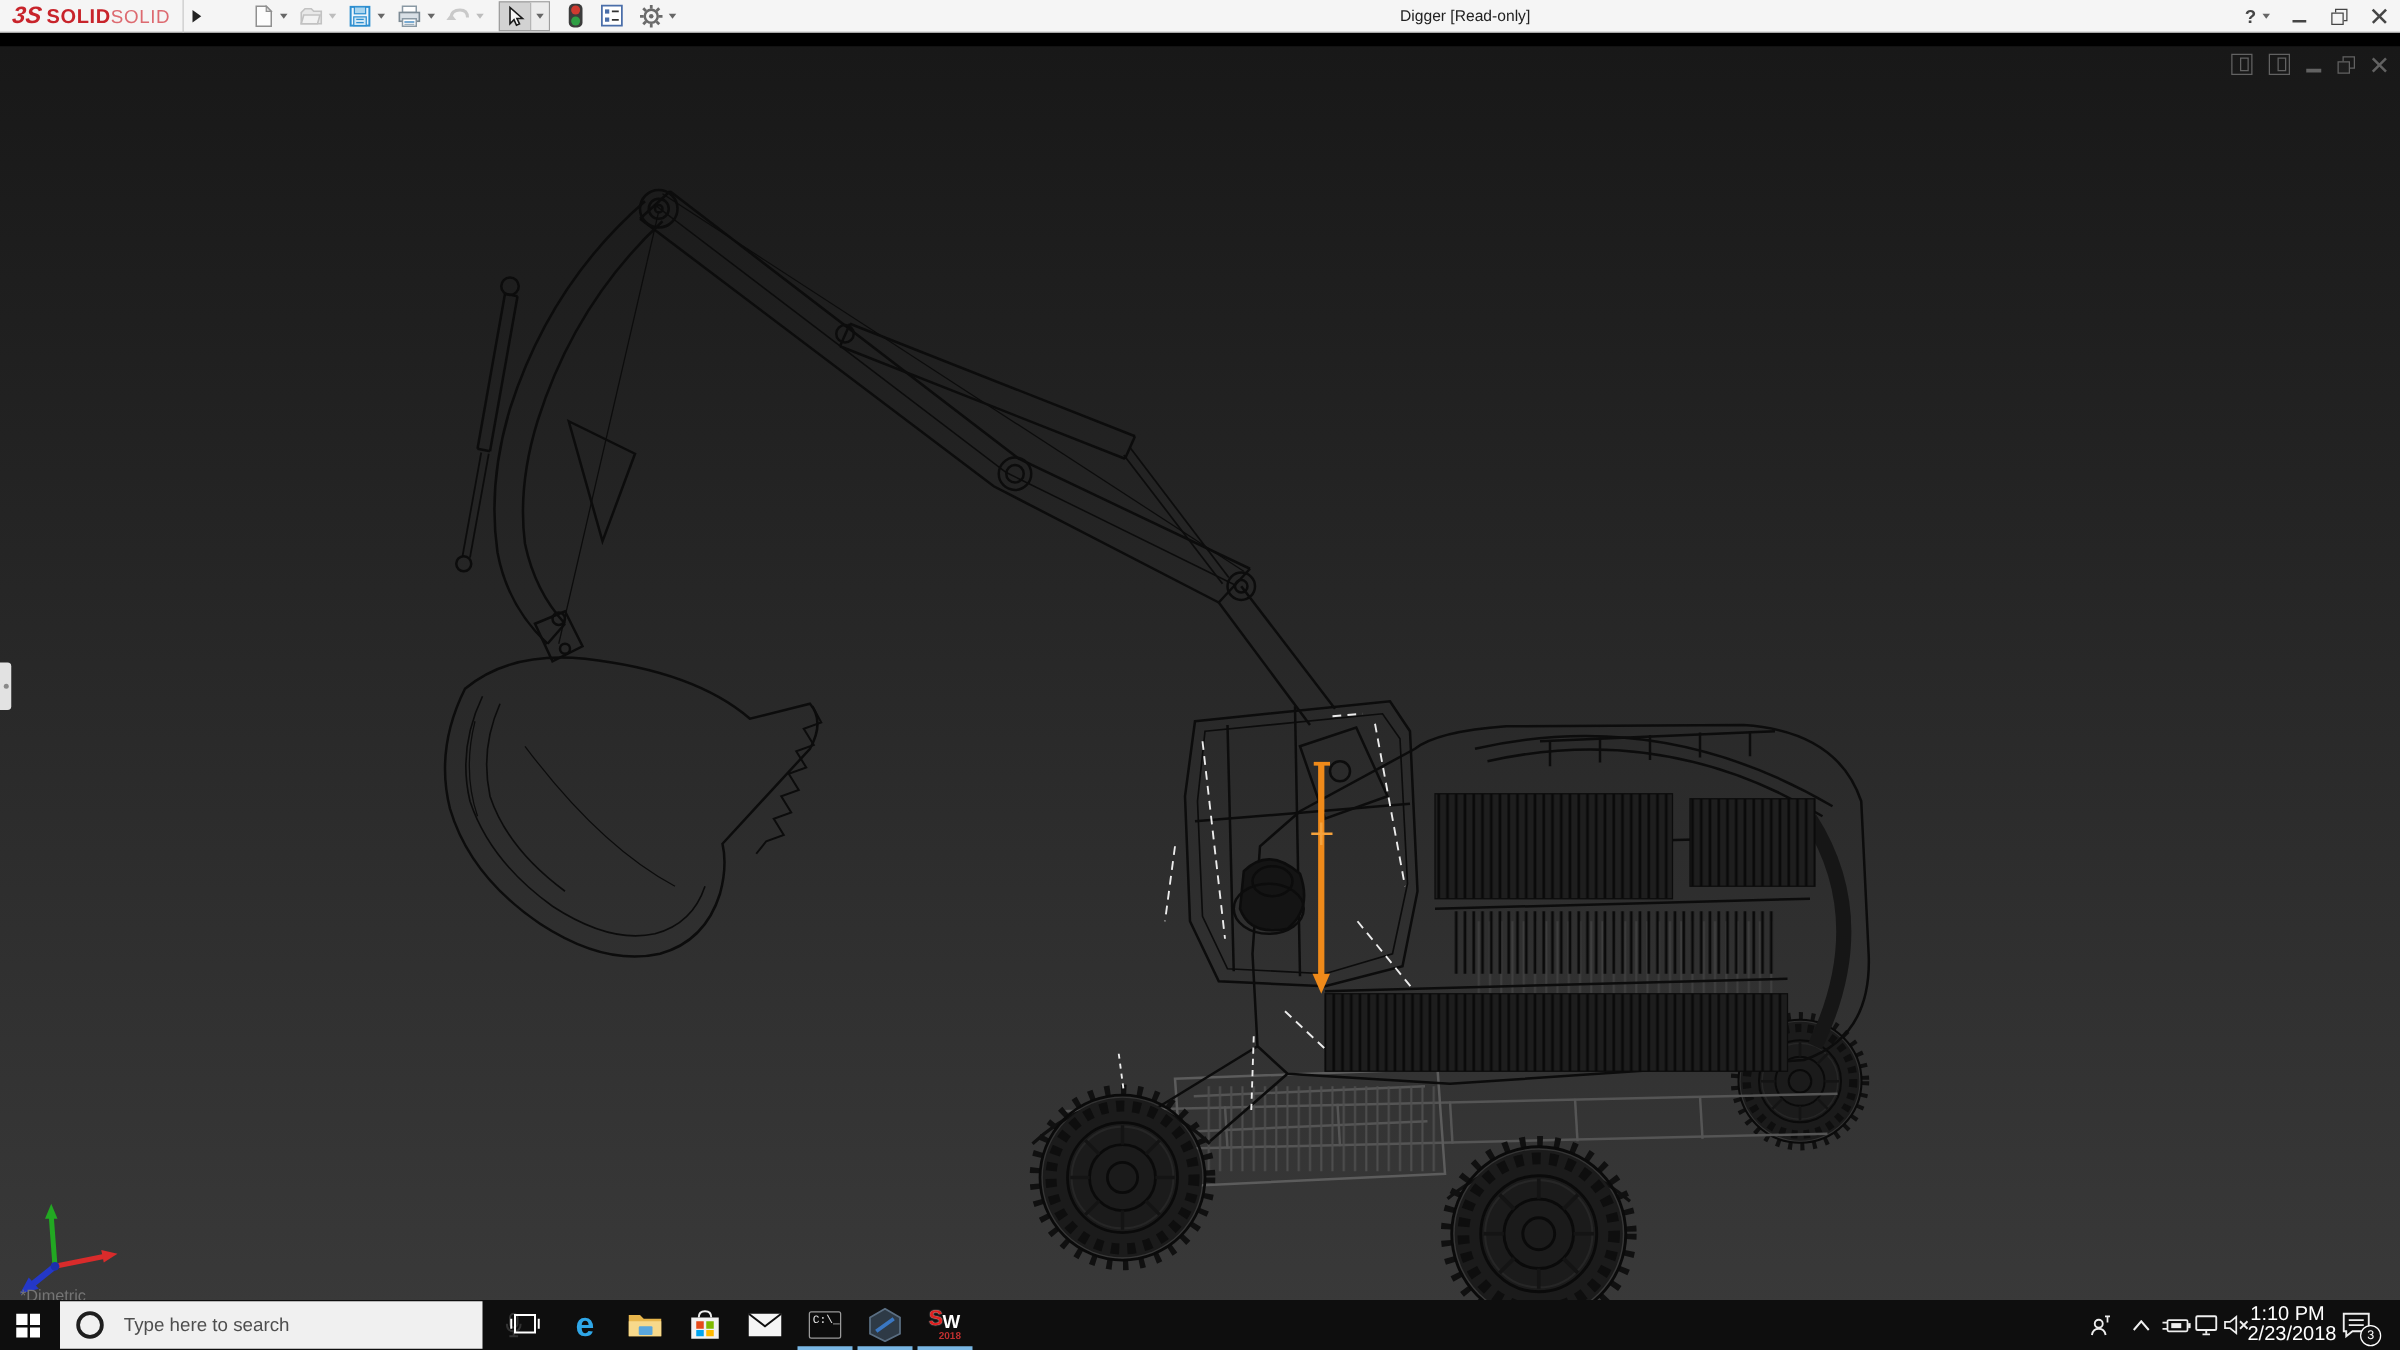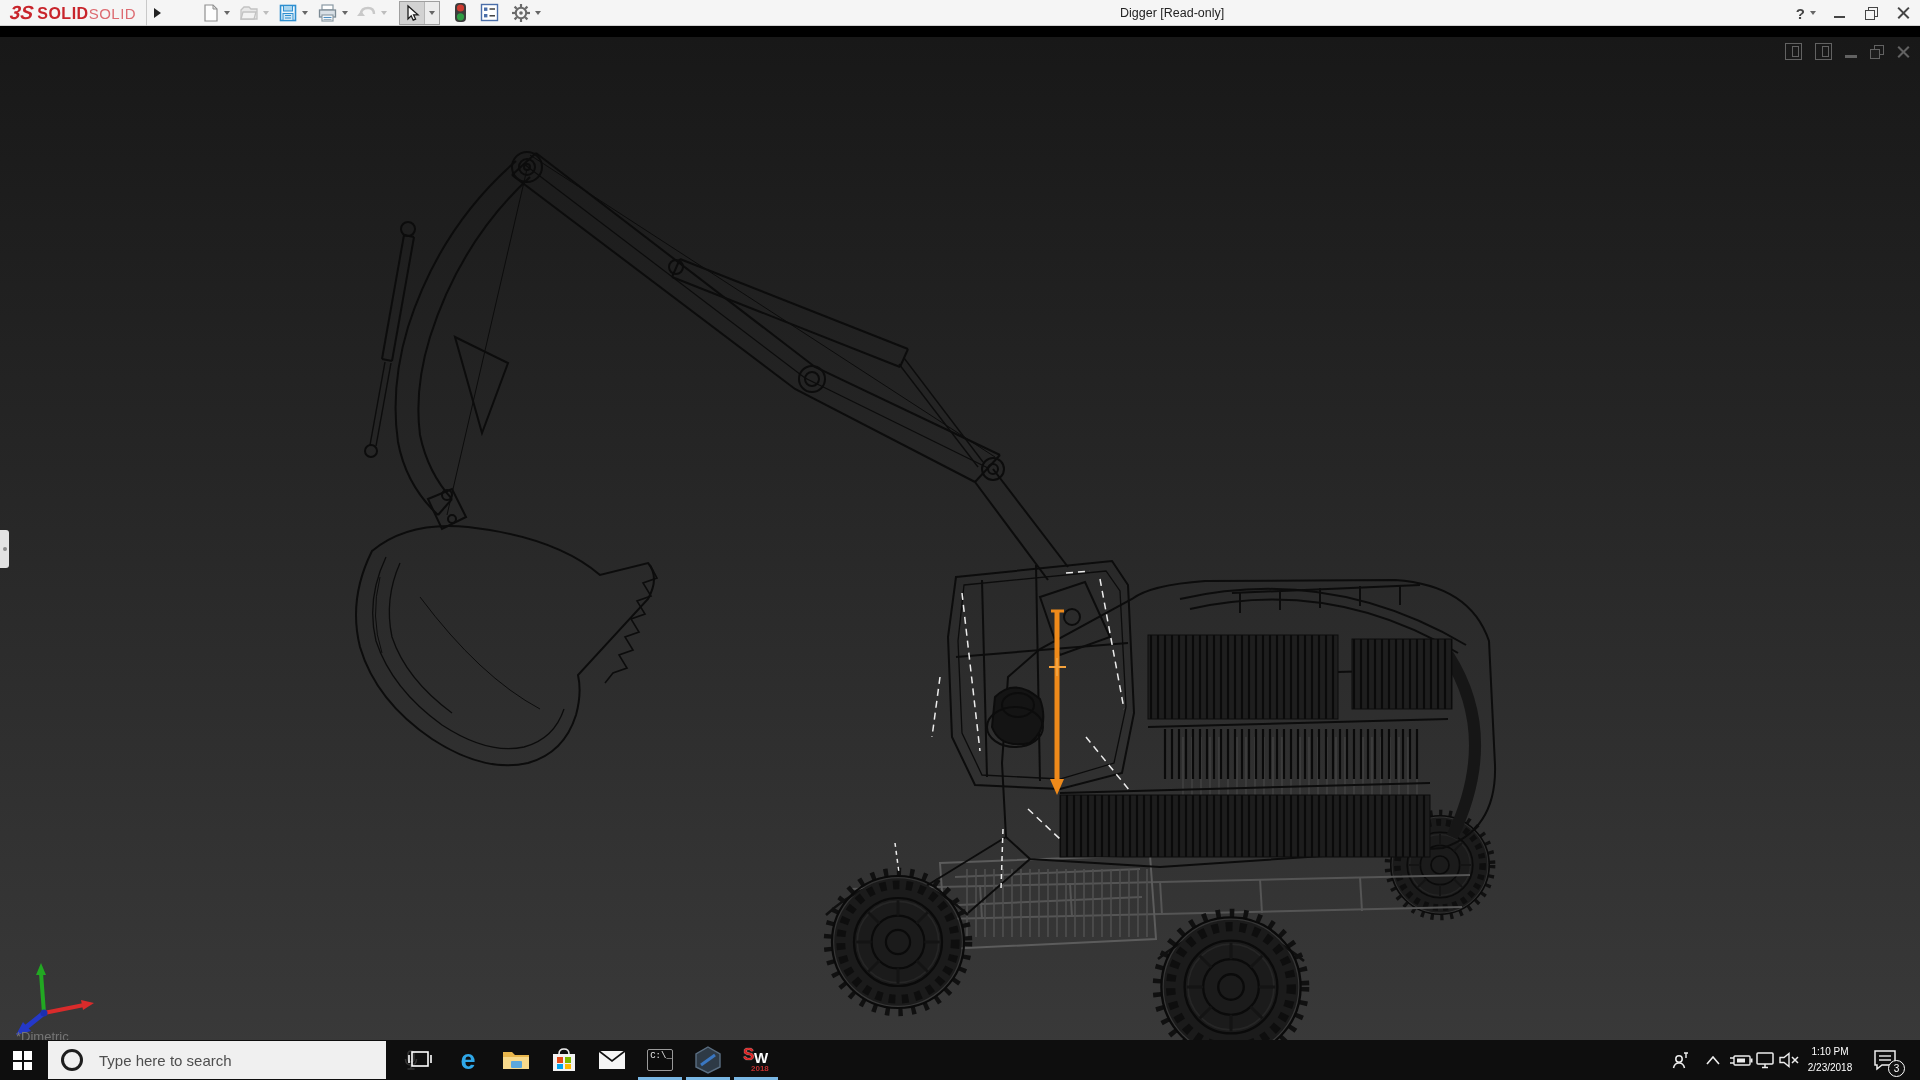--- a/index.html
+++ b/index.html
@@ -71,21 +71,21 @@
   .app{position:absolute;top:4px;width:32px;height:32px;display:flex;align-items:center;justify-content:center;}
   .underline{position:absolute;top:37px;height:3px;width:44px;background:#79b7e4;}
   .edge-e{font-size:27px;font-weight:bold;color:#2fa7e8;font-style:normal;line-height:1;}
   .cmd-box{width:26px;height:22px;background:#0c0c0c;border:1px solid #9a9a9a;border-radius:2px;
            font-family:"Liberation Mono",monospace;font-size:9px;color:#e8e8e8;padding:1px 0 0 2px;box-sizing:border-box;text-align:center;}
   .sw-ic{position:relative;width:30px;height:30px;font-weight:bold;}
   .sw-ic .s{position:absolute;left:2px;top:0px;color:#d22;font-size:17px;text-shadow:0 0 1px #fff;}
   .sw-ic .w{position:absolute;left:13px;top:4px;color:#fff;font-size:15px;}
   .sw-ic .yr{position:absolute;left:10px;top:19px;color:#c03030;font-size:8px;letter-spacing:0;}
   .tray-ic{position:absolute;top:0;height:40px;display:flex;align-items:center;justify-content:center;}
-  .clock{position:absolute;left:1798px;top:4px;width:64px;text-align:center;color:#fff;font-size:10px;line-height:16px;}
+  .clock{position:absolute;left:1798px;top:4px;width:64px;text-align:center;color:#fff;font-size:16px;line-height:16px;}
   .badge{position:absolute;left:1888px;top:1060px;width:15px;height:15px;border-radius:50%;background:#111;
          border:1.5px solid #fff;color:#fff;font-size:10px;display:flex;align-items:center;justify-content:center;z-index:9;}
 </style>
 </head>
 <body>
 
 <div class="screen">
 
   <div class="titlebar">
     <div class="brand">

